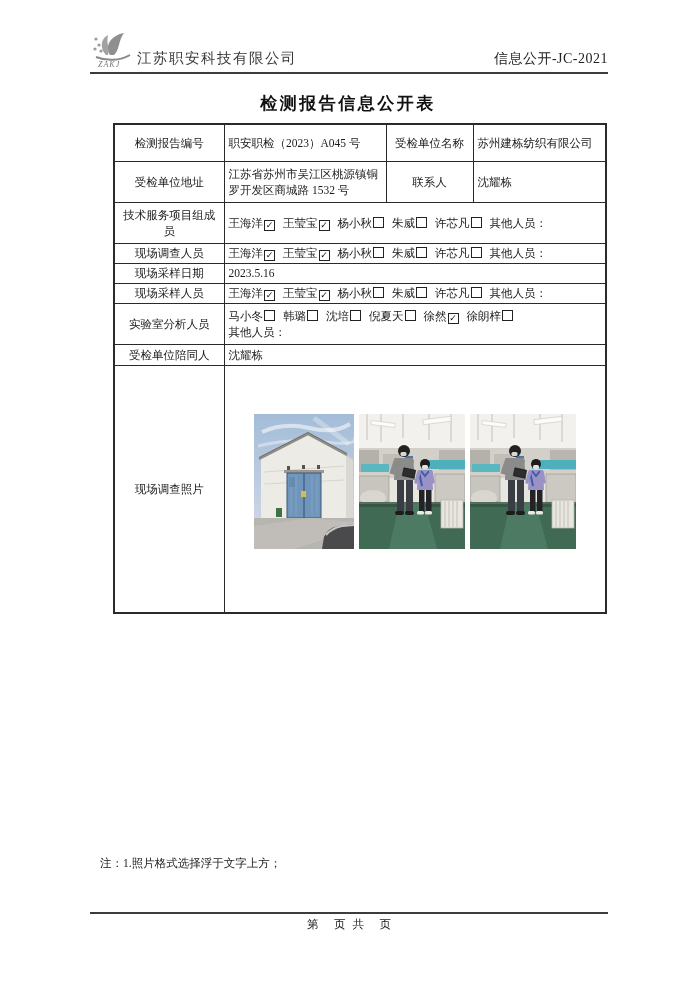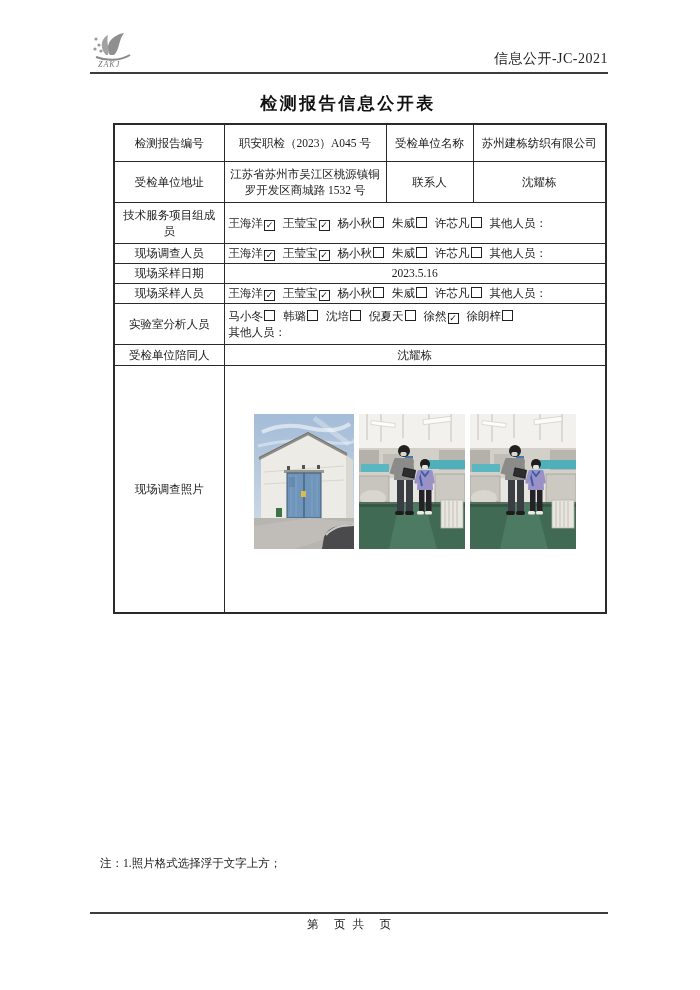--- a/index.html
+++ b/index.html
@@ -19,21 +19,21 @@
   .title{position:absolute;left:0;right:4px;top:92px;text-align:center;
          font-size:17px;font-weight:bold;letter-spacing:2.5px;color:#111;}
   
   table.rpt{position:absolute;left:113px;top:123px;width:492px;
             border-collapse:collapse;table-layout:fixed;
             border:2px solid #2a2a2a;}
   table.rpt td{border:1px solid #2a2a2a;font-size:11.5px;line-height:1.4;
                padding:1px 4px;vertical-align:middle;color:#1a1a1a;
                overflow:hidden;}
   td.lab{text-align:center;}
-  td.ctr{text-align:center;margin-left:23px;}
+  td.ctr{margin-left:23px;}
   td.lft{text-align:left;padding-left:7px;}
   .h37{height:34px}.h41{height:38px}.h19{height:17px}.h21{height:18px}
   .h248{height:244px}.h228{height:224px}
   
   .member{white-space:nowrap;margin-right:8px;}
   .cb{display:inline-block;width:9px;height:9px;border:1px solid #222;
       font-size:9px;line-height:8px;text-align:center;vertical-align:-1px;
       margin-left:1px;font-family:"DejaVu Sans",sans-serif;color:#111;}
   
   .photos{display:flex;gap:5px;justify-content:center;align-items:center;
@@ -213,20 +213,21 @@
     <svg width="46" height="42" viewBox="0 0 46 42">
       <path d="M20,27 C14,17 22,7 34,5 C28,13 30,21 24,27 Z" fill="#8f8f8f"></path>
       <path d="M16,27 C10,21 10,11 18,7 C16,15 20,21 18,27 Z" fill="#a2a2a2"></path>
       <circle cx="6" cy="11" r="1.6" fill="#9a9a9a"></circle>
       <circle cx="9" cy="17" r="1.6" fill="#9a9a9a"></circle>
       <circle cx="5" cy="21" r="1.6" fill="#9a9a9a"></circle>
       <circle cx="11" cy="23" r="1.6" fill="#9a9a9a"></circle>
       <path d="M6,29 C16,33 30,33 40,27" stroke="#8a8a8a" stroke-width="2" fill="none"></path>
       <text x="8" y="39" font-size="8" font-style="italic" fill="#777777" font-family="Liberation Serif, serif" letter-spacing="1">ZAKJ</text>
     </svg>
+    <span class="company">江苏职安科技有限公司</span>
   </div>
   <span class="doccode">信息公开-JC-2021</span>
 </div>
 
 <div class="title">检测报告信息公开表</div>
 
 <table class="rpt">
   <colgroup>
       <col style="width:110px">
       <col style="width:162px">

